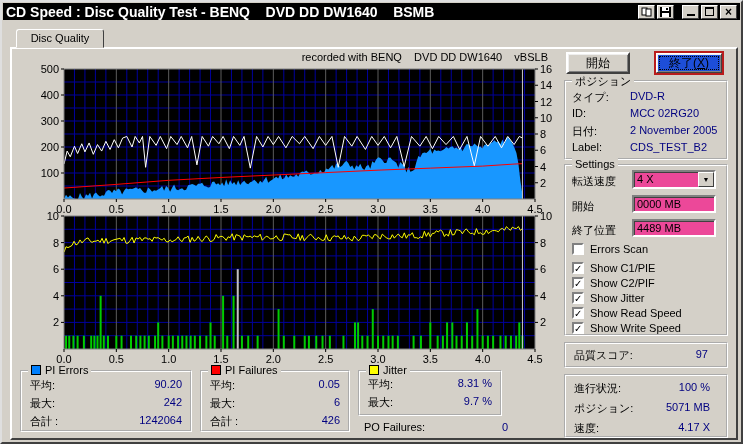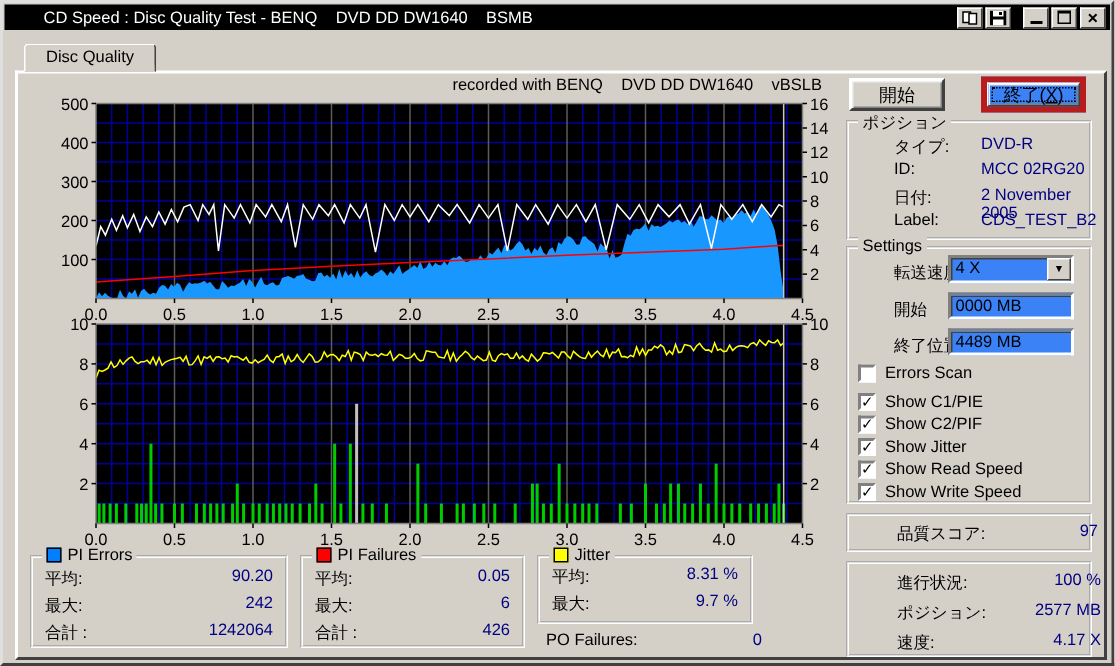--- a/index.html
+++ b/index.html
@@ -3,22 +3,22 @@
 <meta charset="utf-8">
 <style>
   html,body{margin:0;padding:0;background:#fff;}
   *{box-sizing:border-box;}
   body, .txt, text{font-family:"Liberation Sans","DejaVu Sans",sans-serif;}
   #window{position:relative;width:743px;height:444px;background:#d4d0c8;
     border:2px solid;border-color:#dfdfdf #404040 #404040 #dfdfdf;overflow:hidden;
     font-size:11px;color:#000;}
   .titlebar{position:absolute;left:1px;top:1px;right:1px;height:17px;background:#000;
     display:flex;align-items:center;padding:0 3px;}
-  .titlebar .title{color:#fff;font-weight:normal;font-size:11px;white-space:pre;flex:1;
-    overflow:hidden;margin-left:23px;}
+  .titlebar .title{color:#fff;font-weight:bold;font-size:14px;white-space:pre;flex:1;
+    overflow:hidden;}
   .tbtn{width:17px;height:14px;background:#d4d0c8;border:1px solid;
     border-color:#fff #404040 #404040 #fff;display:flex;align-items:center;justify-content:center;
     margin-left:2px;position:relative;}
   .tbtn.gap{margin-left:8px;}
   .minbar{width:8px;height:2px;background:#000;margin-top:7px;}
   .maxbox{width:9px;height:9px;border:1px solid #000;border-top-width:2px;}
   .closex{font-weight:bold;font-size:12px;line-height:10px;}
   .tab{position:absolute;left:14px;top:27px;width:88px;height:19px;background:#d4d0c8;
     border:1px solid;border-color:#fff #404040 #d4d0c8 #fff;border-radius:3px 3px 0 0;
     text-align:center;line-height:17px;z-index:3;}
@@ -28,31 +28,31 @@
     white-space:pre;font-size:11px;}
   svg.chart{position:absolute;pointer-events:none;}
   svg.chart text{font-size:11px;fill:#000;}
   .groupbox{position:absolute;border:2px groove #fff;background:#d4d0c8;}
   .legend{position:absolute;top:-8px;left:6px;background:#d4d0c8;padding:0 3px;
     display:flex;align-items:center;gap:4px;white-space:nowrap;}
   .sq{width:10px;height:10px;border:1px solid #000;display:inline-block;}
   .srow{position:absolute;left:8px;right:8px;height:14px;}
   .srow .lab{position:absolute;left:0;}
   .srow .val{position:absolute;right:0;color:#000080;}
-  .grow{position:absolute;height:14px;margin-left:24px;}
+  .grow{position:absolute;height:14px;}
   .navy{color:#000080;}
   .btn{position:absolute;background:#d4d0c8;border:2px solid;border-color:#fff #404040 #404040 #fff;
     box-shadow:inset 1px 1px 0 #eee, inset -1px -1px 0 #808080;
     text-align:center;font-size:12px;cursor:default;}
-  .defbtn-outer{position:absolute;border:4px solid #b91c1c;background:#3b82f6;padding:0;}
+  .defbtn-outer{position:absolute;border:2px solid #b91c1c;background:#1d4ed8;padding:0;}
   .defbtn-inner{width:100%;height:100%;border:1px solid;border-color:#fff #404040 #404040 #fff;
     box-shadow:inset 1px 1px 0 #eee, inset -1px -1px 0 #808080;
     display:flex;align-items:center;justify-content:center;
     outline:1px dotted #000;outline-offset:-4px;font-size:12px;}
-  .field{position:absolute;background:#3b82f6;border:2px solid;border-color:#808080 #fff #fff #808080;
+  .field{position:absolute;background:#ec4899;border:2px solid;border-color:#808080 #fff #fff #808080;
     box-shadow:inset 1px 1px 0 #404040;line-height:13px;padding:1px 3px;font-size:11px;}
   .combo{display:flex;align-items:center;padding:0;}
   .combo .cval{flex:1;padding:1px 3px;}
   .combo .carw{width:16px;height:100%;background:#d4d0c8;border:1px solid;
     border-color:#fff #404040 #404040 #fff;display:flex;align-items:center;justify-content:center;
     font-size:7px;}
   .cbrow{position:absolute;left:570px;display:flex;align-items:center;gap:6px;height:13px;}
   .cbx{width:12px;height:12px;background:#fff;border:2px solid;border-color:#808080 #fff #fff #808080;
     font-size:10px;font-weight:bold;line-height:9px;text-align:center;color:#000;}
   .underline{text-decoration:underline;}
@@ -499,17 +499,17 @@
   </div>
 
   <div class="groupbox" style="left:562px;top:340px;width:164px;height:26px;"></div>
   <div class="grow" style="left:572px;top:346px;">品質スコア:</div>
   <div class="grow navy" style="left:562px;top:346px;width:144px;text-align:right;">97</div>
 
   <div class="groupbox" style="left:562px;top:372px;width:164px;height:64px;"></div>
   <div class="grow" style="left:572px;top:379px;">進行状況:</div>
   <div class="grow navy" style="left:562px;top:379px;width:146px;text-align:right;">100 %</div>
   <div class="grow" style="left:572px;top:399px;">ポジション:</div>
-  <div class="grow navy" style="left:562px;top:399px;width:146px;text-align:right;">2577 MB</div>
+  <div class="grow navy" style="left:562px;top:399px;width:146px;text-align:right;">5071 MB</div>
   <div class="grow" style="left:572px;top:419px;">速度:</div>
   <div class="grow navy" style="left:562px;top:419px;width:146px;text-align:right;">4.17 X</div>
 
 </div>
 
 </body></html>

